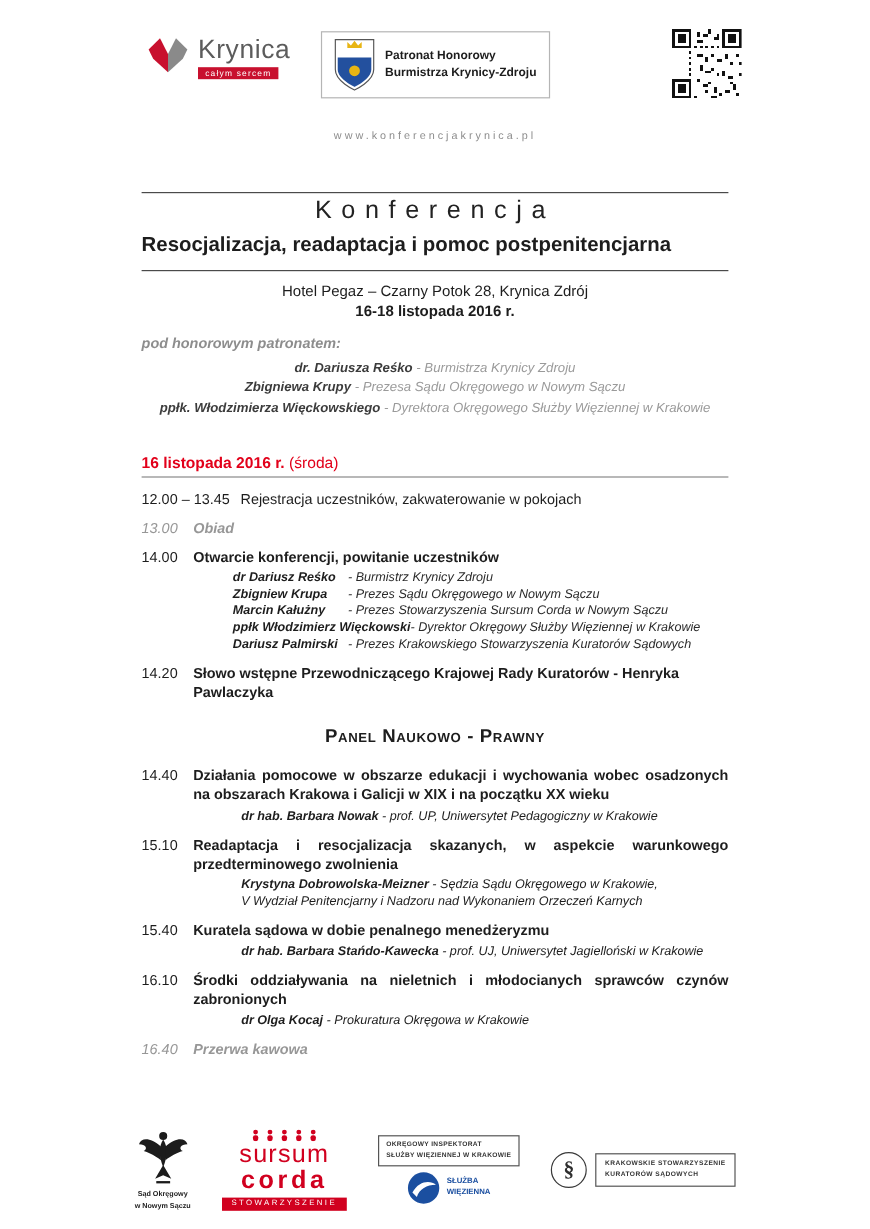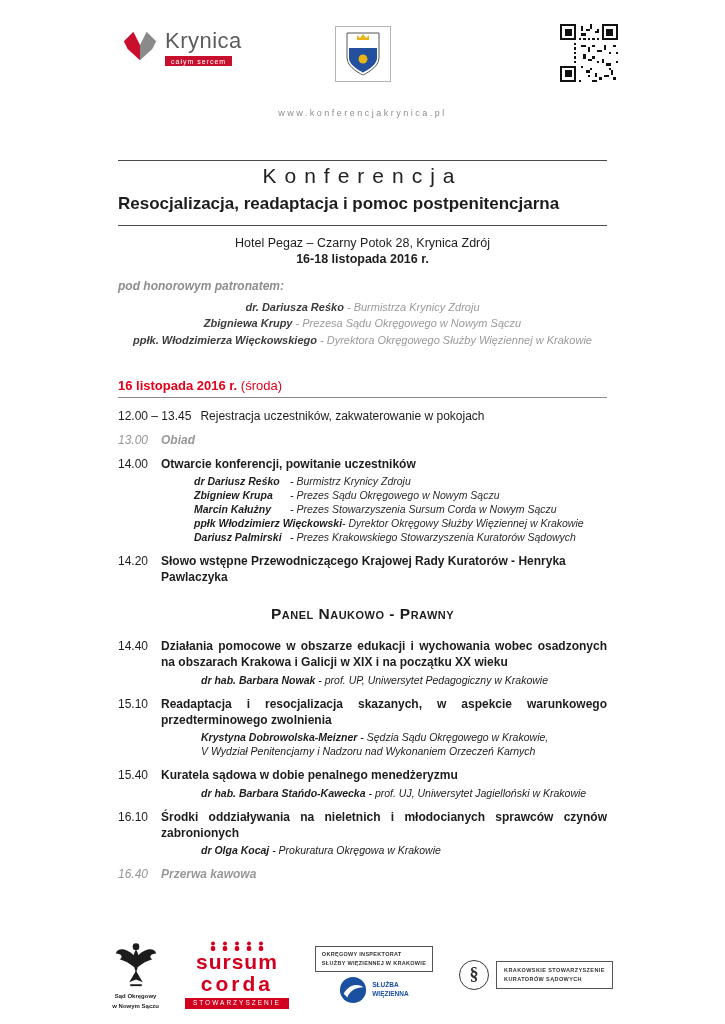--- a/index.html
+++ b/index.html
@@ -55,21 +55,21 @@
   .talk-spk{margin:2px 0 0 40px;font-size:10.5px;line-height:1.35}
   .talk-spk .nm{font-weight:700;font-style:italic}
   .talk-spk .ds{font-style:italic}
   .talk-spk .line2{font-style:italic;display:block}
   
   .footer{position:absolute;left:0;right:0;bottom:14px;display:flex;justify-content:center;
           align-items:center;gap:26px}
   .f-item{display:flex;flex-direction:column;align-items:center}
   .f-court .cap{font-size:6px;font-weight:700;line-height:1.35;text-align:center;margin-top:2px;color:#222}
   .sursum{line-height:1}
-  .sursum .w1{font-size:21px;font-weight:700;color:#d1001f;letter-spacing:1px}
+  .sursum .w1{font-size:21px;font-weight:400;color:#d1001f;letter-spacing:1px}
   .sursum .w2{font-size:21px;font-weight:700;color:#d1001f;letter-spacing:3px;margin-top:1px}
   .sursum .strip{background:#d1001f;color:#fff;font-size:6.5px;letter-spacing:2px;padding:2px 8px;margin-top:4px}
   .insp{gap:4px}
   .insp-box{border:1px solid #555;padding:3px 6px;font-size:5.5px;letter-spacing:.3px;line-height:1.6;
             font-weight:700;color:#333;text-align:left}
   .insp-bottom{display:flex;align-items:center;gap:5px}
   .sluzba-text{font-size:6.5px;font-weight:700;color:#1b4fa0;line-height:1.35}
   .kur{display:flex;flex-direction:row;align-items:center;gap:7px}
   .par{width:30px;height:30px;border:1.5px solid #3a3a3a;border-radius:50%;font-size:18px;line-height:27px;
        text-align:center;font-weight:700;color:#2e2e2e;font-family:"Liberation Serif",serif}
@@ -93,20 +93,24 @@
       </div>
     </div>
 
     <div class="badge">
       <svg width="34" height="44" viewBox="0 0 34 44">
         <path d="M1 1 H33 V26 C33 36 17 43 17 43 C17 43 1 36 1 26 Z" fill="#ffffff" stroke="#555" stroke-width="1"></path>
         <path d="M3 16 H31 V26 C31 34 17 40.5 17 40.5 C17 40.5 3 34 3 26 Z" fill="#23509e"></path>
         <path d="M11 8 L11 3 L14 6 L17 2 L20 6 L23 3 L23 8 Z" fill="#e8b514"></path>
         <circle cx="17" cy="27" r="4.5" fill="#e8b514"></circle>
       </svg>
+      <div class="badge-text">
+        <div>Patronat Honorowy</div>
+        <div>Burmistrza Krynicy-Zdroju</div>
+      </div>
     </div>
 
     <svg class="qr" width="58" height="58" viewBox="0 0 25 25" shape-rendering="crispEdges">
       <rect width="25" height="25" fill="#fff"></rect>
       <g fill="#111">
         <rect x="0" y="0" width="7" height="7"></rect>
           <rect x="1" y="1" width="5" height="5" fill="#fff"></rect>
           <rect x="2" y="2" width="3" height="3"></rect>
         <rect x="18" y="0" width="7" height="7"></rect>
           <rect x="19" y="1" width="5" height="5" fill="#fff"></rect>

